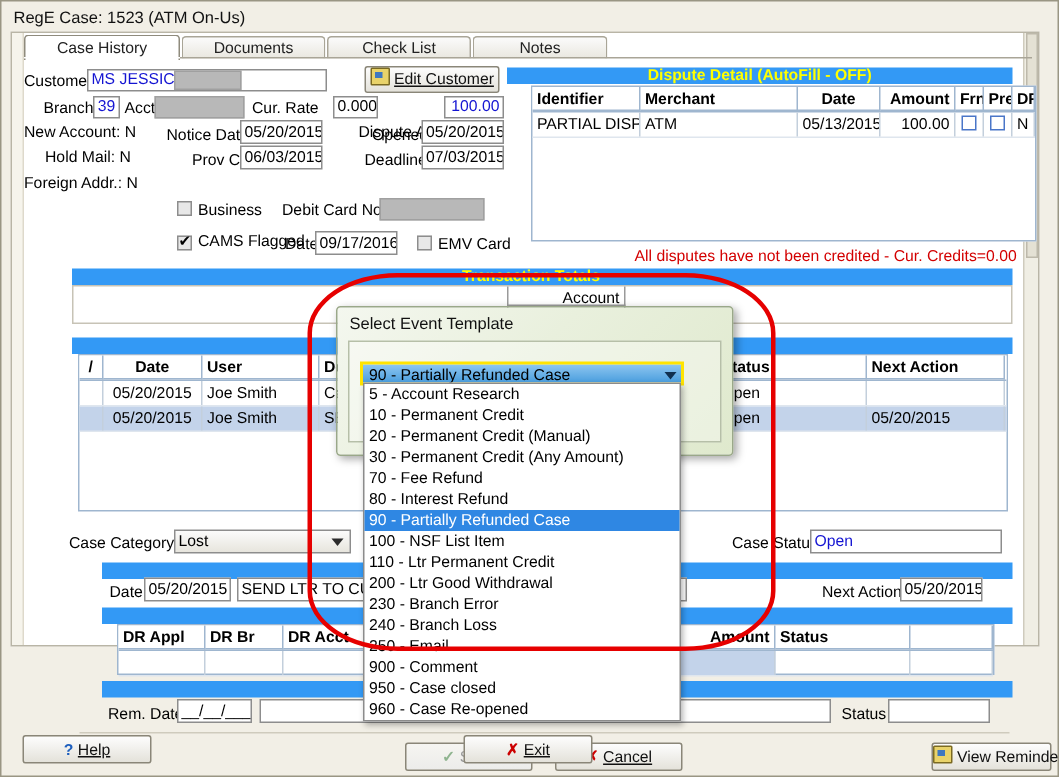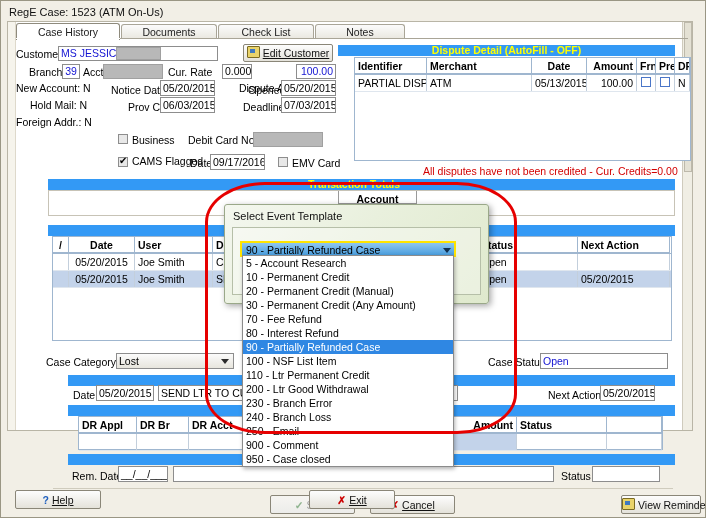--- a/index.html
+++ b/index.html
@@ -202,21 +202,21 @@
       </div>
       <div class="redtext" style="left:415px;top:143px;">All disputes have not been credited - Cur. Credits=0.00</div>
 
       <div class="barplain" style="left:40px;top:157px;width:250px;"></div>
       <div class="barhdr" style="left:290px;top:157px;width:160px;text-align:left;padding-left:10px;box-sizing:border-box;">Transaction Totals</div>
       <div class="barplain" style="left:450px;top:157px;width:217px;"></div>
 
       <div class="grid" style="left:40px;top:168px;width:627px;height:26px;border-color:#c7c3b6;">
         <div class="grow" style="height:13px;">
           <div class="gcell" style="width:289px;border-right:none;"></div>
-          <div class="gcell c" style="width:79px;font-weight:bold;border:1px solid #9a9a9a;border-top:none;">Account</div>
+          <div class="gcell c" style="width:79px;font-weight:normal;border:1px solid #9a9a9a;border-top:none;text-align:right;">Account</div>
           <div class="gcell" style="width:255px;border-right:none;"></div>
         </div>
         <div class="grow" style="height:13px;">
           <div class="gcell" style="width:289px;border-right:none;"></div>
           <div class="gcell c" style="width:79px;border:1px solid #9a9a9a;border-top:none;">Amount</div>
           <div class="gcell" style="width:255px;border-right:none;"></div>
         </div>
       </div>
 
       <div class="barplain" style="left:40px;top:203px;width:627px;"></div>
@@ -337,16 +337,17 @@
       <div class="opt">80 - Interest Refund</div>
       <div class="opt sel">90 - Partially Refunded Case</div>
       <div class="opt">100 - NSF List Item</div>
       <div class="opt">110 - Ltr Permanent Credit</div>
       <div class="opt">200 - Ltr Good Withdrawal</div>
       <div class="opt">230 - Branch Error</div>
       <div class="opt">240 - Branch Loss</div>
       <div class="opt">250 - Email</div>
       <div class="opt">900 - Comment</div>
       <div class="opt">950 - Case closed</div>
+      <div class="opt">960 - Case Re-opened</div>
     </div>
 
   <div class="annot" style="left:205px;top:182px;width:312px;height:252px;"></div>
 </div>
 
 </body></html>

